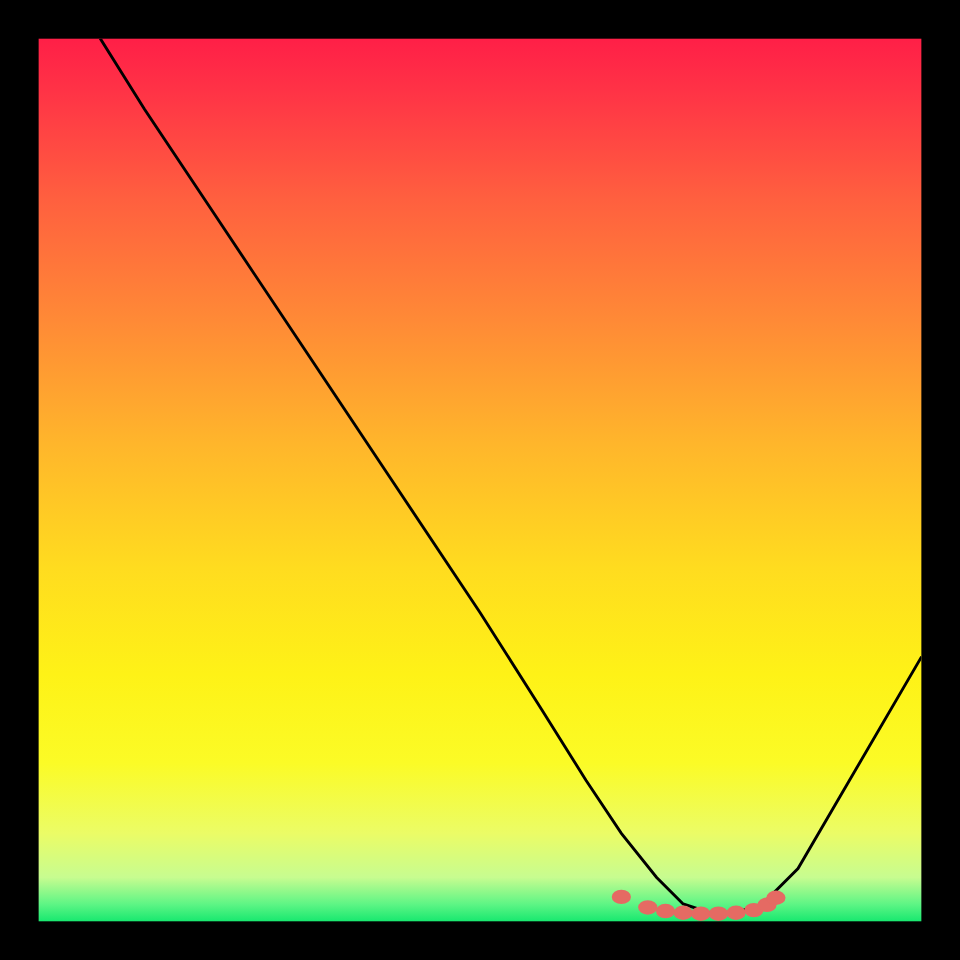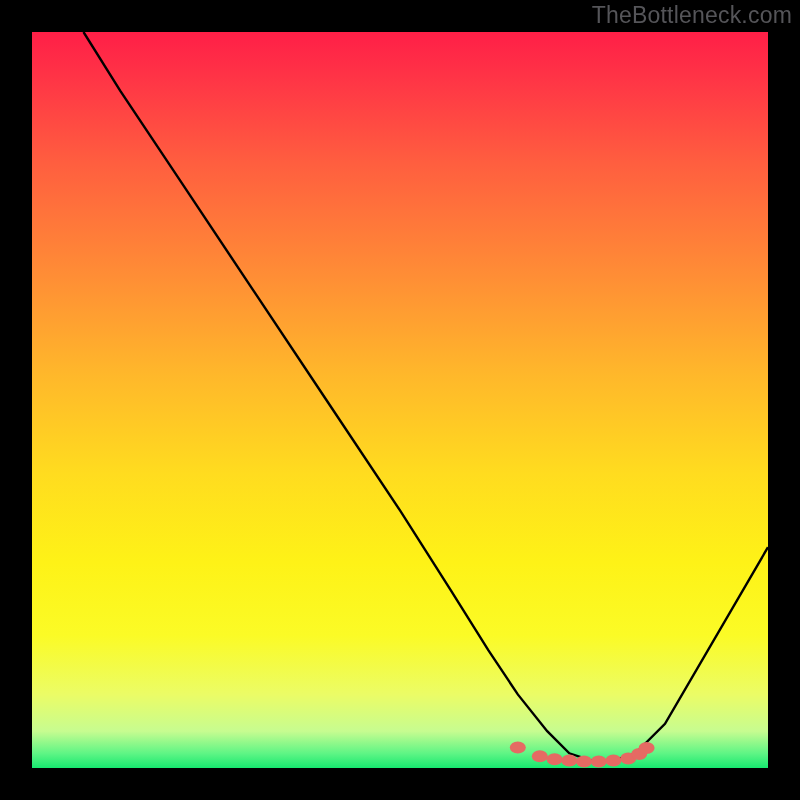--- a/index.html
+++ b/index.html
@@ -63,21 +63,20 @@
     top: 0;
     width: 100%;
     height: 100%;
   }
 </style>
 </head>
 <body>
 
 <div class="frame">
 
-  <div class="watermark">TheBottleneck.com</div>
 
   <div class="plot">
     <div class="gradient"></div>
 
     <svg class="curve" viewBox="0 0 736 736" preserveAspectRatio="none">
       <path id="curve-path" fill="none" stroke="#000" stroke-width="2.4" d="M51.5 0.0 L88.3 58.9 L147.2 147.2 L220.8 257.6 L294.4 368.0 L368.0 478.4 L419.5 559.4 L456.3 618.2 L485.8 662.4 L515.2 699.2 L537.3 721.3 L559.4 728.6 L581.4 728.6 L603.5 721.3 L633.0 691.8 L736.0 515.2"></path>
       <g id="dots">
           <ellipse cx="485.8" cy="715.4" rx="8" ry="6" fill="#e56a63"></ellipse>
           <ellipse cx="507.8" cy="724.2" rx="8" ry="6" fill="#e56a63"></ellipse>
           <ellipse cx="522.6" cy="727.2" rx="8" ry="6" fill="#e56a63"></ellipse>

